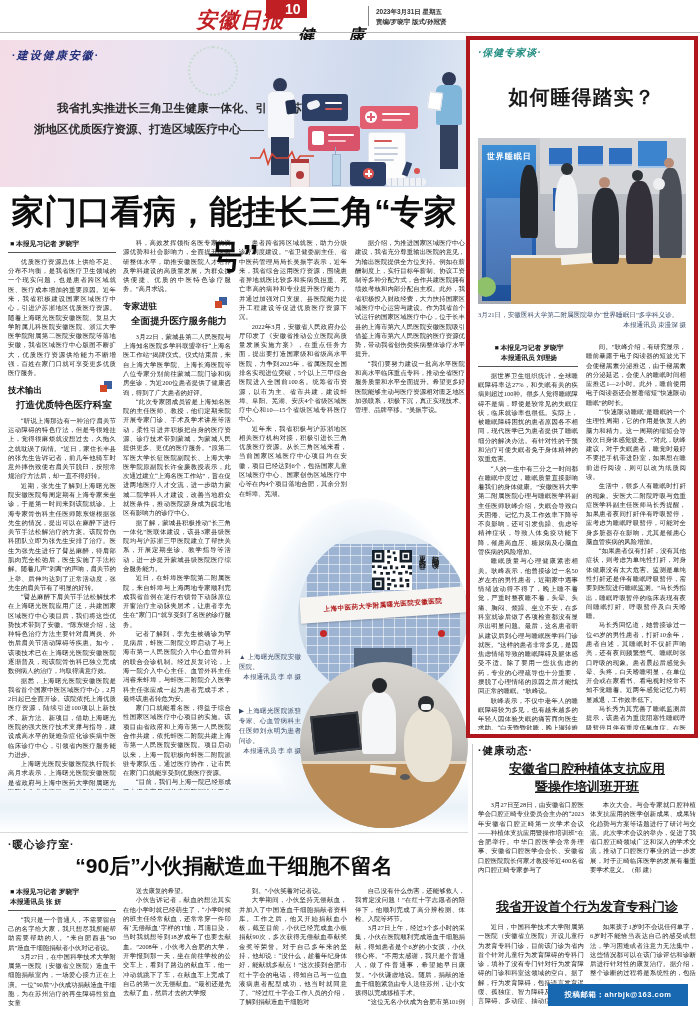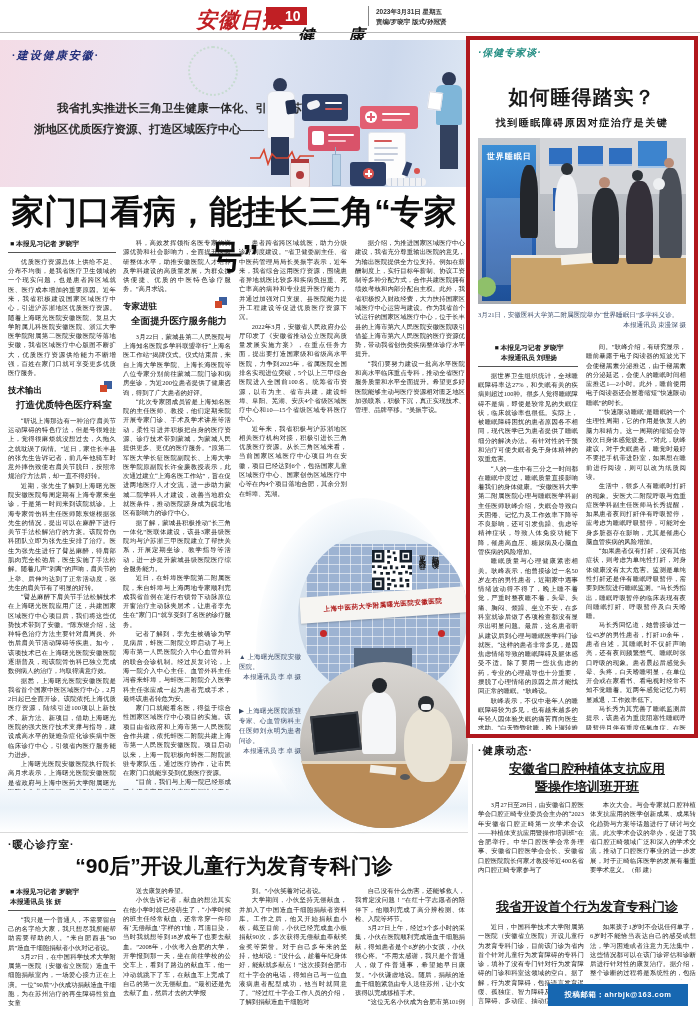--- a/index.html
+++ b/index.html
@@ -50,21 +50,21 @@
   .ph{overflow:hidden;}
   .fig{position:absolute;border-radius:40% 40% 8% 8%;}
 </style>
 </head>
 <body>
 
 <div class="page">
 
   <div class="abs" style="left:0;top:0;width:700px;height:32px;">
     <span class="abs mast-paper" style="left:196px;top:6px;">安徽日报</span>
-    <span class="abs mast-no sans" style="left:266px;top:7px;padding-left:19px;">10</span>
+    <span class="abs mast-no sans" style="left:266px;top:0;padding-left:19px;">10</span>
     <span class="abs mast-sec sans" style="left:298px;top:24px;font-style:italic;">健 康</span>
     <span class="abs" style="left:368px;top:6px;width:1px;height:20px;background:#888;"></span>
     <div class="abs mast-meta sans" style="left:376px;top:7px;">
       <div>2023年3月31日 星期五</div>
       <div>责编/罗晓宇 版式/孙冠贤</div>
     </div>
   </div>
   <div class="abs hrule" style="left:0;top:32px;width:700px;"></div>
 
   <div class="abs banner">
@@ -251,21 +251,20 @@
     </svg>
     <div style="display:flex;gap:3px;">
       <span class="sans" style="writing-mode:vertical-rl;font-size:7px;font-weight:700;letter-spacing:2px;">更多内容</span>
       <span class="sans" style="writing-mode:vertical-rl;font-size:7px;font-weight:700;letter-spacing:2px;">扫码阅读</span>
     </div>
   </div>
 
   <div class="abs expert">
     <div class="abs expert-label" style="left:8px;top:6px;">·保健专家谈·</div>
     <div class="abs expert-title" style="left:0;top:44px;width:224px;">如何睡得踏实？</div>
-    <div class="abs expert-sub" style="left:0;top:76px;width:224px;">找到睡眠障碍原因对症治疗是关键</div>
 
     <div class="abs ph" style="left:8px;top:98px;width:208px;height:166px;background:linear-gradient(180deg,#c8cbd0 0%,#b3b7bd 55%,#a7abb1 100%);">
       <div class="abs" style="left:30%;top:0;width:70%;height:34%;background:#d4d6da;"></div>
       <div class="abs" style="left:34%;top:6%;width:11%;height:11%;background:#2f6fc0;box-shadow:inset 0 -2px 0 #fff8;"></div>
       <div class="abs" style="left:48%;top:5%;width:12%;height:12%;background:#2f6fc0;box-shadow:inset 0 -2px 0 #fff8;"></div>
       <div class="abs" style="left:63%;top:6%;width:11%;height:11%;background:#2f6fc0;box-shadow:inset 0 -2px 0 #fff8;"></div>
       <div class="abs" style="left:77%;top:2%;width:14%;height:16%;background:#3d84ce;box-shadow:inset 0 -2px 0 #fff8;"></div>
       <div class="abs" style="left:36%;top:30%;width:9%;height:14%;background:#2a5fae;"></div>
 
       <div class="abs" style="left:2%;top:4%;width:26%;height:94%;background:linear-gradient(175deg,#3c8fd6 0%,#2a63b4 60%,#1d4f96 100%);">
@@ -345,21 +344,21 @@
       </div>
   </div>
   <div class="abs col" style="left:590px;top:922px;width:106px;height:58px;">
     <div>
         <p class="para">如果孩子1岁时不会说任何单字，6岁时不能恰当表达自己的感受或想法，学习困难或者注意力无法集中，这些情况都可以在该门诊评估和诊断后进行针对性的康复治疗。据介绍，整个诊断的过程将是系统性的，包括专业的临床诊断、系统评估，对于评估后有障碍的幼儿给予个体化干预方案指导、开设家长课堂及开展训练课程等。（朱艳峰）</p>
       </div>
   </div>
   <div class="abs email-bar" style="left:548px;top:984px;width:140px;height:22px;">投稿邮箱：ahrbjk@163.com</div>
 
   <div class="abs seclabel" style="left:8px;top:838px;">·暖心诊疗室·</div>
-  <div class="abs headline" style="left:0;top:852px;width:468px;font-size:21px;">“90后”开设儿童行为发育专科门诊</div>
+  <div class="abs headline" style="left:0;top:852px;width:468px;font-size:21px;">“90后”小伙捐献造血干细胞不留名</div>
 
   <div class="abs col" style="left:8px;top:886px;width:108px;height:122px;">
     <div class="byline">
       <div>■ 本报见习记者 罗晓宇</div>
       <div>本报通讯员 张 妍</div>
     </div>
     <div>
         <p class="para">“我只是一个普通人，不需要留自己的名字给大家，我只想尽我所能帮助需要帮助的人。”来自肥西县“90后”造血干细胞捐献者小伙对记者说。</p>
         <p class="para">3月27日，在中国科学技术大学附属第一医院（安徽省立医院）造血干细胞捐献室内，一场爱心接力正在上演。一位“90后”小伙成功捐献造血干细胞，为在苏州治疗的再生障碍性贫血女童</p>
       </div>

